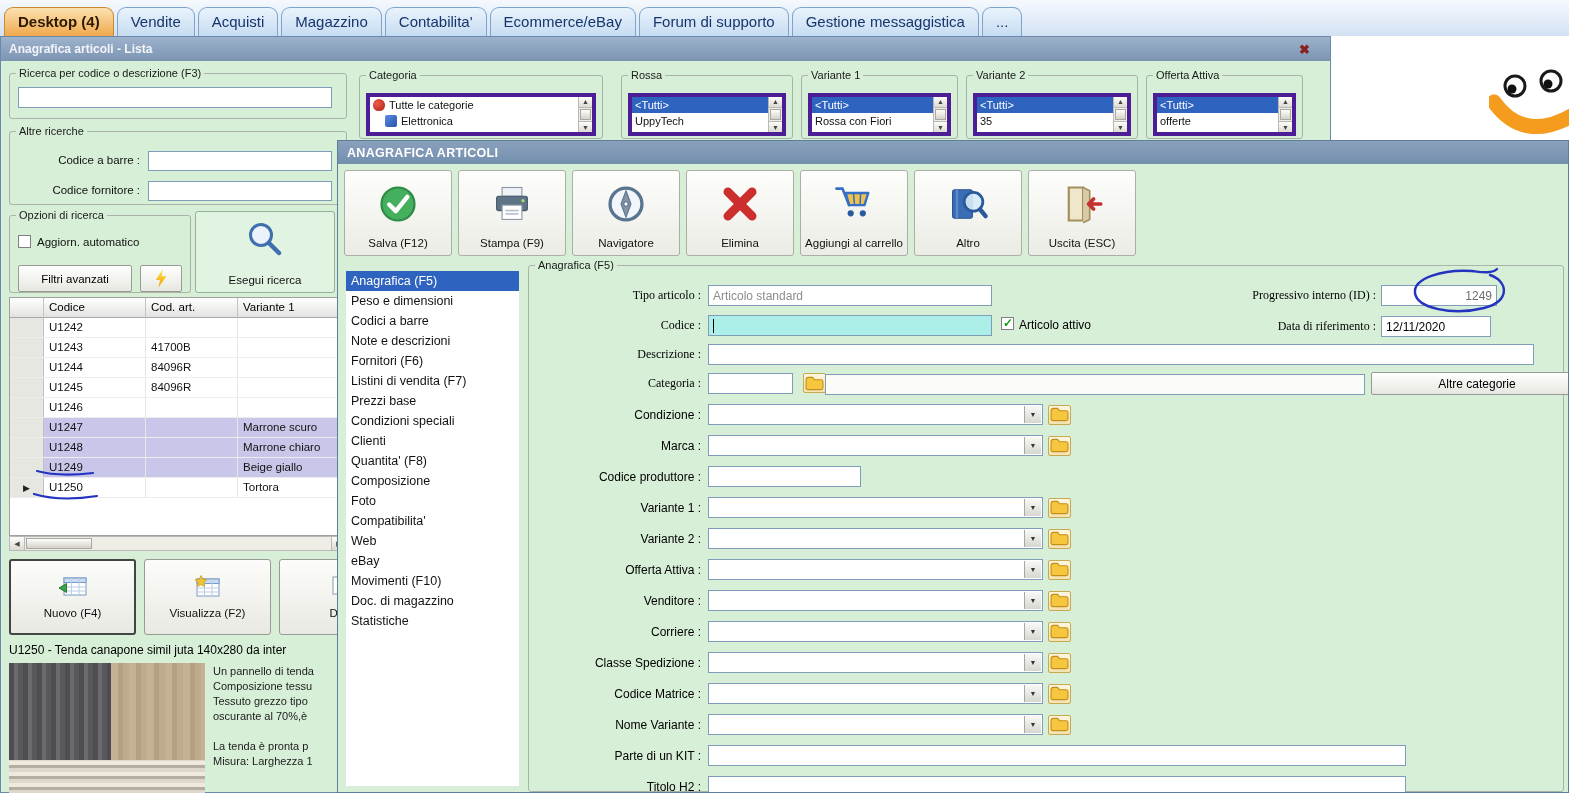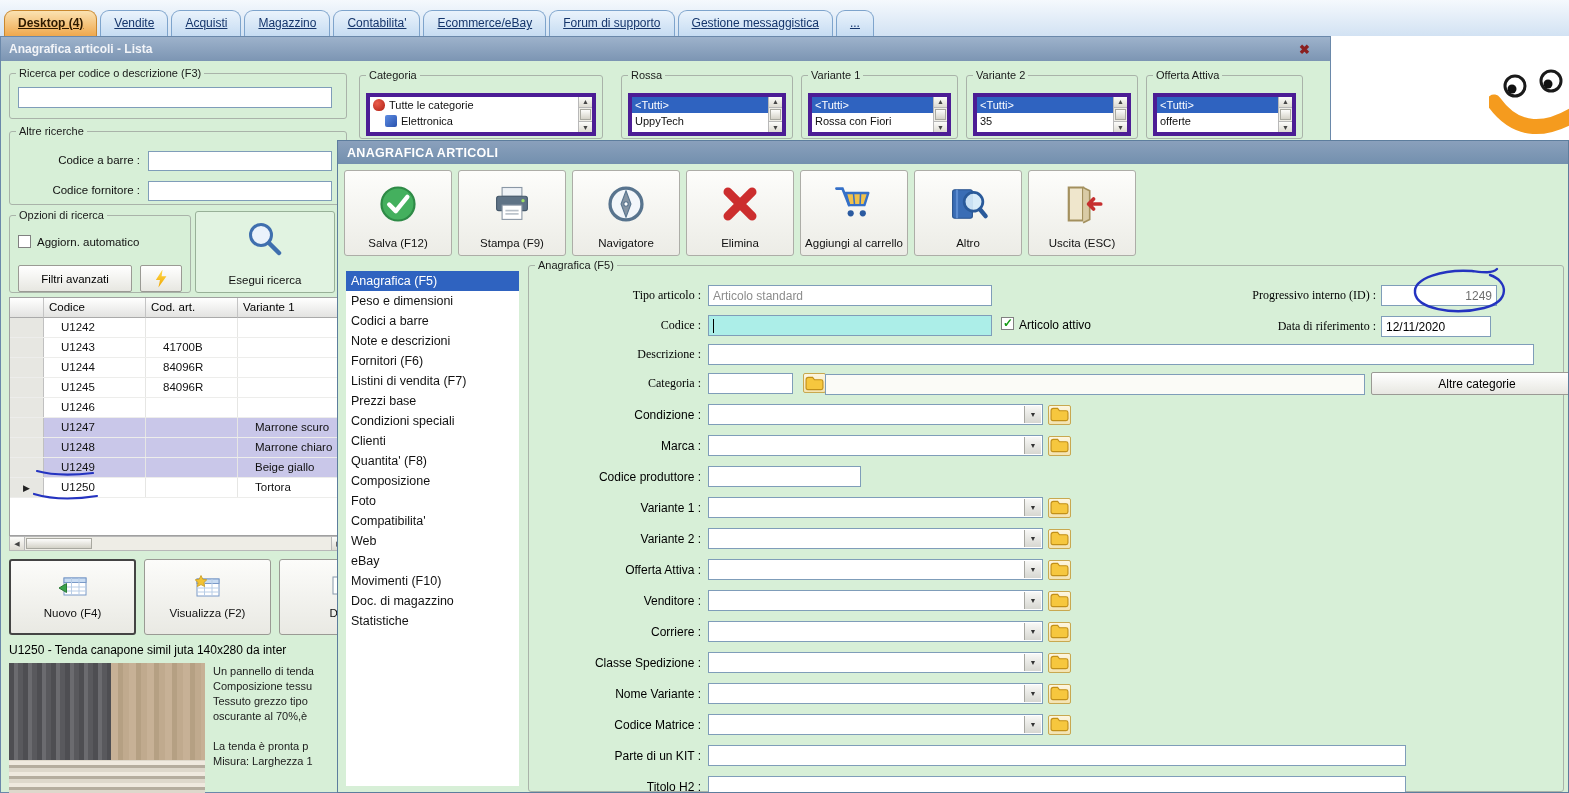--- a/index.html
+++ b/index.html
@@ -3,21 +3,21 @@
 <meta charset="utf-8">
 <style>
   html,body{margin:0;padding:0;background:#fff;font-family:"Liberation Sans",sans-serif;}
   *{box-sizing:border-box;}
   .stage{position:relative;width:1569px;height:793px;overflow:hidden;background:#fff;}
 
   
   .tabbar{position:absolute;left:0;top:0;width:100%;height:36px;background:linear-gradient(#f5f9fd,#d2e2f3);z-index:4;}
   .tabs{position:absolute;left:4px;bottom:0;display:flex;align-items:flex-end;gap:3px;}
   .tab{background:linear-gradient(#eaf3fc,#c6dcf2);border:1px solid #7ea4cc;border-bottom:none;border-radius:9px 9px 0 0;
-       padding:5px 13px 6px;font-size:12px;color:#15356b;white-space:nowrap;cursor:default;text-decoration:underline;}
+       padding:5px 13px 6px;font-size:15px;color:#15356b;white-space:nowrap;cursor:default;}
   .tab.active{background:linear-gradient(#fbe2b2,#efa84d);border-color:#c9882f;color:#2e1a00;font-weight:bold;}
 
   
   .smiley{position:absolute;right:0;top:60px;z-index:3;}
 
   
   fieldset{position:absolute;margin:0;padding:0;border:1px solid #a9b3a9;border-radius:3px;}
   legend{font-size:11px;padding:0 3px;margin-left:6px;color:#1a1a1a;}
   .txt{height:21px;border:1px solid #7f9db9;background:#fff;font-size:12px;padding:0 4px;font-family:"Liberation Sans",sans-serif;}
   .btn{background:linear-gradient(#ffffff,#e7e7e1);border:1px solid #9a9a94;border-radius:2px;font-size:11.5px;
@@ -70,21 +70,21 @@
   .vscroll .sbtn{height:13px;display:flex;align-items:center;justify-content:center;background:linear-gradient(#fcfcfa,#dddbd2);border-bottom:1px solid #b8b8b8;}
   .vscroll .sbtn.bottom{margin-top:auto;border-top:1px solid #b8b8b8;border-bottom:none;}
   .vscroll .sthumb{height:14px;background:linear-gradient(#fdfdfc,#d4d2c8);border:1px solid #a8a8a0;margin:1px;}
 
   
   .grid{position:absolute;left:8px;top:236px;width:338px;height:239px;background:#fff;border:1px solid #a0a0a0;overflow:hidden;}
   .grid-head{display:flex;height:20px;}
   .gh{font-size:11.5px;line-height:19px;padding-left:5px;background:linear-gradient(#ffffff,#e3e3e1);
       border-right:1px solid #c4c4c4;border-bottom:1px solid #aaa;overflow:hidden;white-space:nowrap;}
   .grow{display:flex;height:20px;border-bottom:1px solid #ededeb;}
-  .gc{font-size:11.5px;line-height:19px;padding-left:17px;border-right:1px solid #e6e6e4;overflow:hidden;white-space:nowrap;color:#111;}
+  .gc{font-size:11.5px;line-height:19px;padding-left:5px;border-right:1px solid #e6e6e4;overflow:hidden;white-space:nowrap;color:#111;}
   .col-g{width:34px;flex:0 0 auto;padding:0;text-align:center;}
   .col-1{width:102px;flex:0 0 auto;}
   .col-2{width:92px;flex:0 0 auto;}
   .col-3{flex:1;}
   .grow .col-g{background:#e7e7e2;border-right:1px solid #c0c0c0;}
   .grow.sel .gc:not(.col-g){background:#c9c7e9;}
   .row-arrow{font-size:9px;line-height:20px;color:#222;}
 
   .hscroll{position:absolute;left:8px;top:475px;width:338px;height:15px;background:#eeede6;border:1px solid #b8b8b8;display:flex;font-size:7px;color:#444;}
   .hscroll .sbtn{width:15px;display:flex;align-items:center;justify-content:center;background:linear-gradient(#fcfcfa,#dddbd2);border-right:1px solid #b8b8b8;}
@@ -888,36 +888,36 @@
           </span>
           <span class="folder-btn">
             <svg width="19" height="15" viewBox="0 0 20 16">
               <path d="M1 4 q0 -2.5 2.5 -2.5 h4.5 l2 2.5 h7 q2 0 2 2 v6.5 q0 2 -2 2 h-14 q-2 0 -2 -2 z" fill="#f6c73e" stroke="#c29018" stroke-width="1.2"></path>
             </svg>
           </span>
 
         </div>
 
         <div class="frow">
-          <span class="rlabel">Nome Variante :</span>
+          <span class="rlabel">Codice Matrice :</span>
           <span class="combo">
             <span class="combo-btn">
               <span>▼</span>
             </span>
           </span>
           <span class="folder-btn">
             <svg width="19" height="15" viewBox="0 0 20 16">
               <path d="M1 4 q0 -2.5 2.5 -2.5 h4.5 l2 2.5 h7 q2 0 2 2 v6.5 q0 2 -2 2 h-14 q-2 0 -2 -2 z" fill="#f6c73e" stroke="#c29018" stroke-width="1.2"></path>
             </svg>
           </span>
 
         </div>
 
         <div class="frow">
-          <span class="rlabel">Codice Matrice :</span>
+          <span class="rlabel">Nome Variante :</span>
           <span class="combo">
             <span class="combo-btn">
               <span>▼</span>
             </span>
           </span>
           <span class="folder-btn">
             <svg width="19" height="15" viewBox="0 0 20 16">
               <path d="M1 4 q0 -2.5 2.5 -2.5 h4.5 l2 2.5 h7 q2 0 2 2 v6.5 q0 2 -2 2 h-14 q-2 0 -2 -2 z" fill="#f6c73e" stroke="#c29018" stroke-width="1.2"></path>
             </svg>
           </span>

